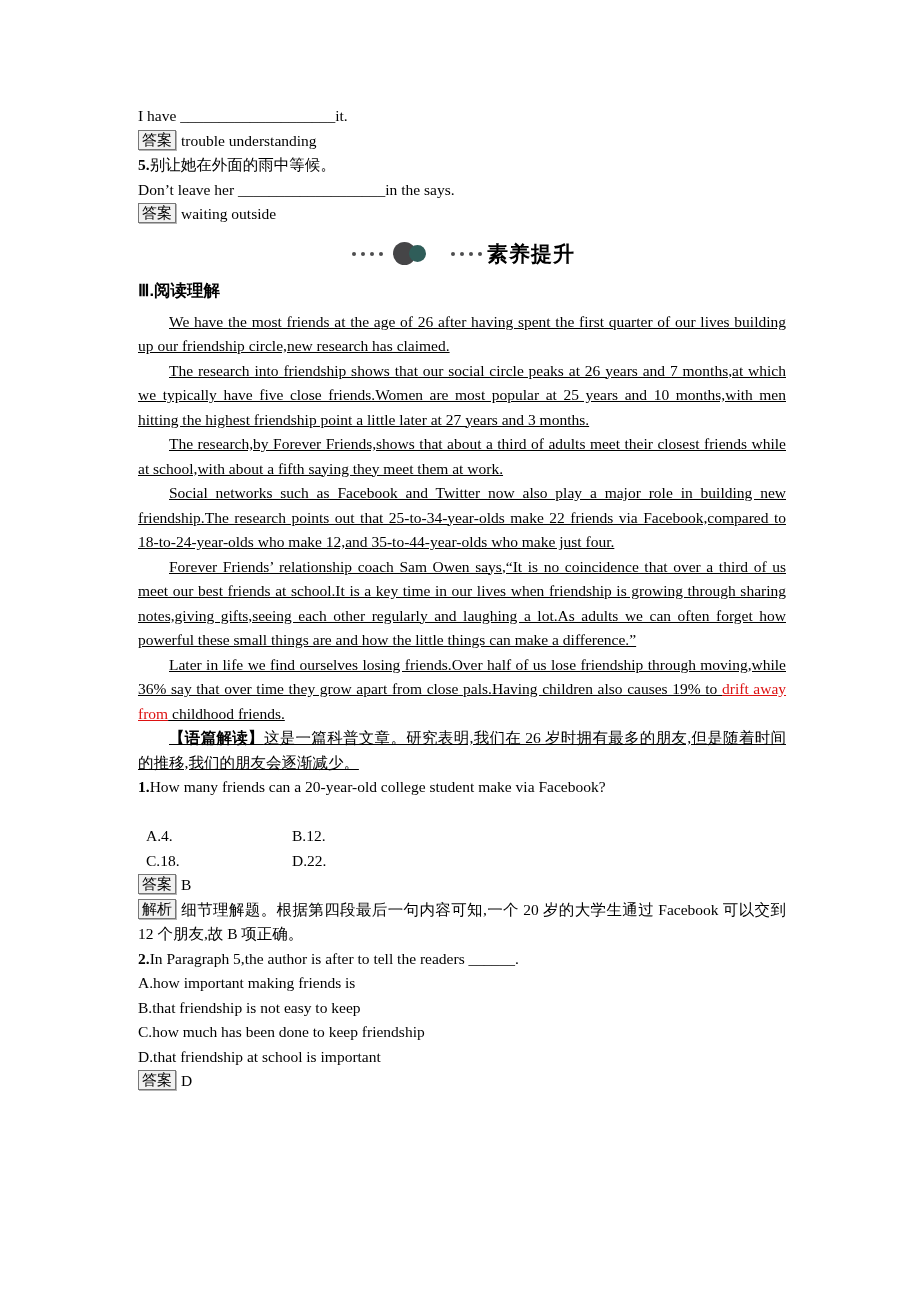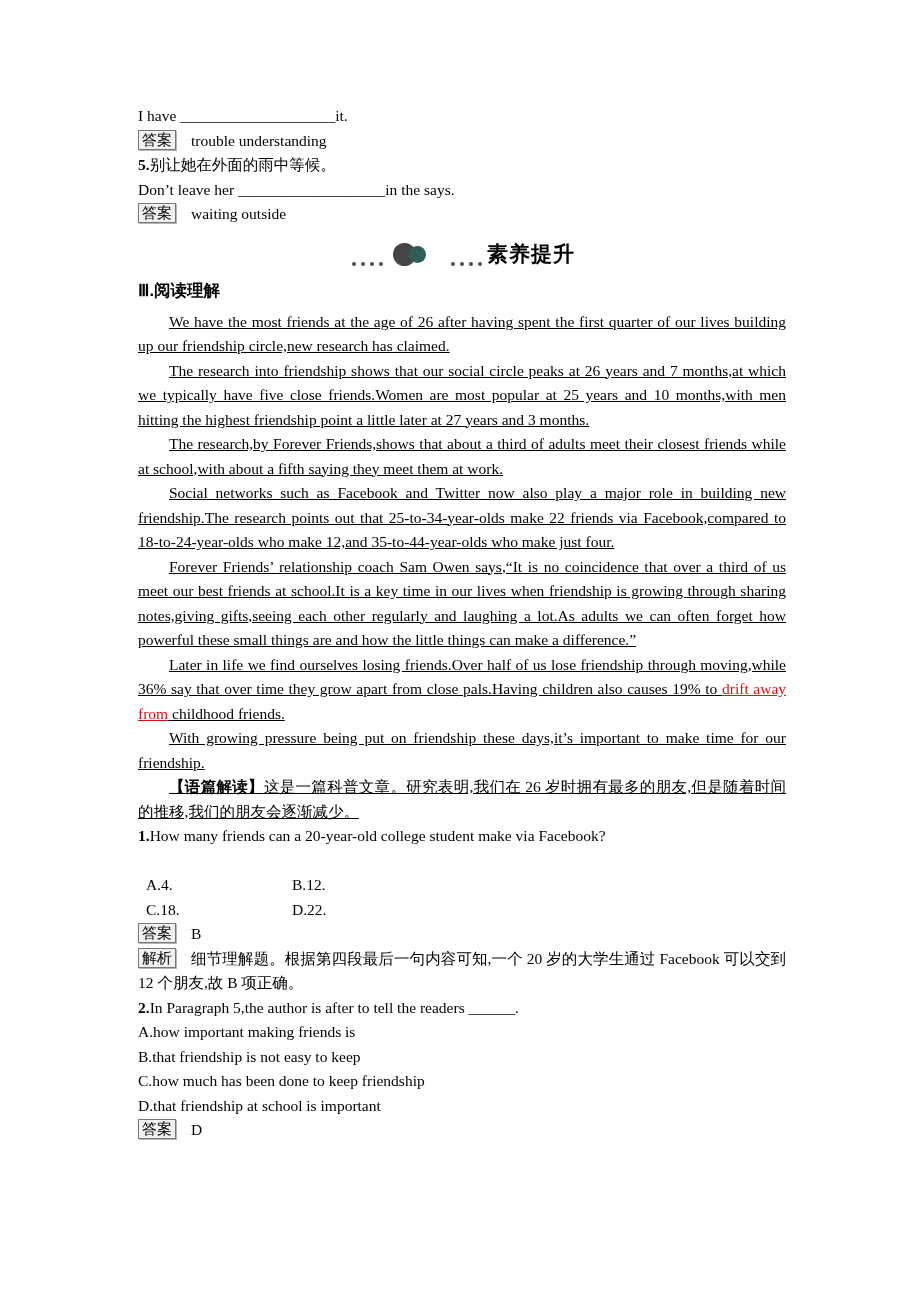--- a/index.html
+++ b/index.html
@@ -21,26 +21,26 @@
   .blank { letter-spacing: 0; white-space: nowrap; }
   .ans-line { margin: 0; }
   .tag {
     display: inline-block;
     border: 1px solid #777;
     background: #f1f1f1;
     box-shadow: 1px 1px 0 #b5b5b5;
     padding: 0 3px;
     line-height: 18px;
     font-size: 15px;
-    margin-right: 15px;
+    margin-right: 5px;
     vertical-align: 1px;
   }
   .banner {
     display: flex;
-    align-items: flex-end;
+    align-items: center;
     justify-content: center;
     margin: 15px 0 12px;
   }
   .dots { display: inline-flex; align-items: center; }
   .dots i {
     display: inline-block;
     width: 4px; height: 4px;
     border-radius: 50%;
     background: #4d4d4f;
     margin: 0 2.5px;
@@ -120,21 +120,20 @@
   </div>
 
   <div class="section-title">Ⅲ.阅读理解</div>
 
   <p class="para">We have the most friends at the age of 26 after having spent the first quarter of our lives building up our friendship circle,new research has claimed.</p>
   <p class="para">The research into friendship shows that our social circle peaks at 26 years and 7 months,at which we typically have five close friends.Women are most popular at 25 years and 10 months,with men hitting the highest friendship point a little later at 27 years and 3 months.</p>
   <p class="para">The research,by Forever Friends,shows that about a third of adults meet their closest friends while at school,with about a fifth saying they meet them at work.</p>
   <p class="para">Social networks such as Facebook and Twitter now also play a major role in building new friendship.The research points out that 25-to-34-year-olds make 22 friends via Facebook,compared to 18-to-24-year-olds who make 12,and 35-to-44-year-olds who make just four.</p>
   <p class="para">Forever Friends’ relationship coach Sam Owen says,“It is no coincidence that over a third of us meet our best friends at school.It is a key time in our lives when friendship is growing through sharing notes,giving gifts,seeing each other regularly and laughing a lot.As adults we can often forget how powerful these small things are and how the little things can make a difference.”</p>
   <p class="para"><span>Later in life we find ourselves losing friends.Over half of us lose friendship through moving,while 36% say that over time they grow apart from close pals.Having children also causes 19% to </span><a class="red-link">drift away from</a><span> childhood friends.</span></p>
-  <p class="para">With growing pressure being put on friendship these days,it’s important to make time for our friendship.</p>
 
   <p class="para"><span class="hei">【语篇解读】</span><span>这是一篇科普文章。研究表明,我们在 26 岁时拥有最多的朋友,但是随着时间的推移,我们的朋友会逐渐减少。</span></p>
 
   <p class="qstem"><span class="bold">1.</span><span>How many friends can a 20-year-old college student make via Facebook?</span></p>
 
   <div class="opt-grid">
     <span>A.4.</span>
     <span>B.12.</span>
     <span>C.18.</span>
     <span>D.22.</span>

